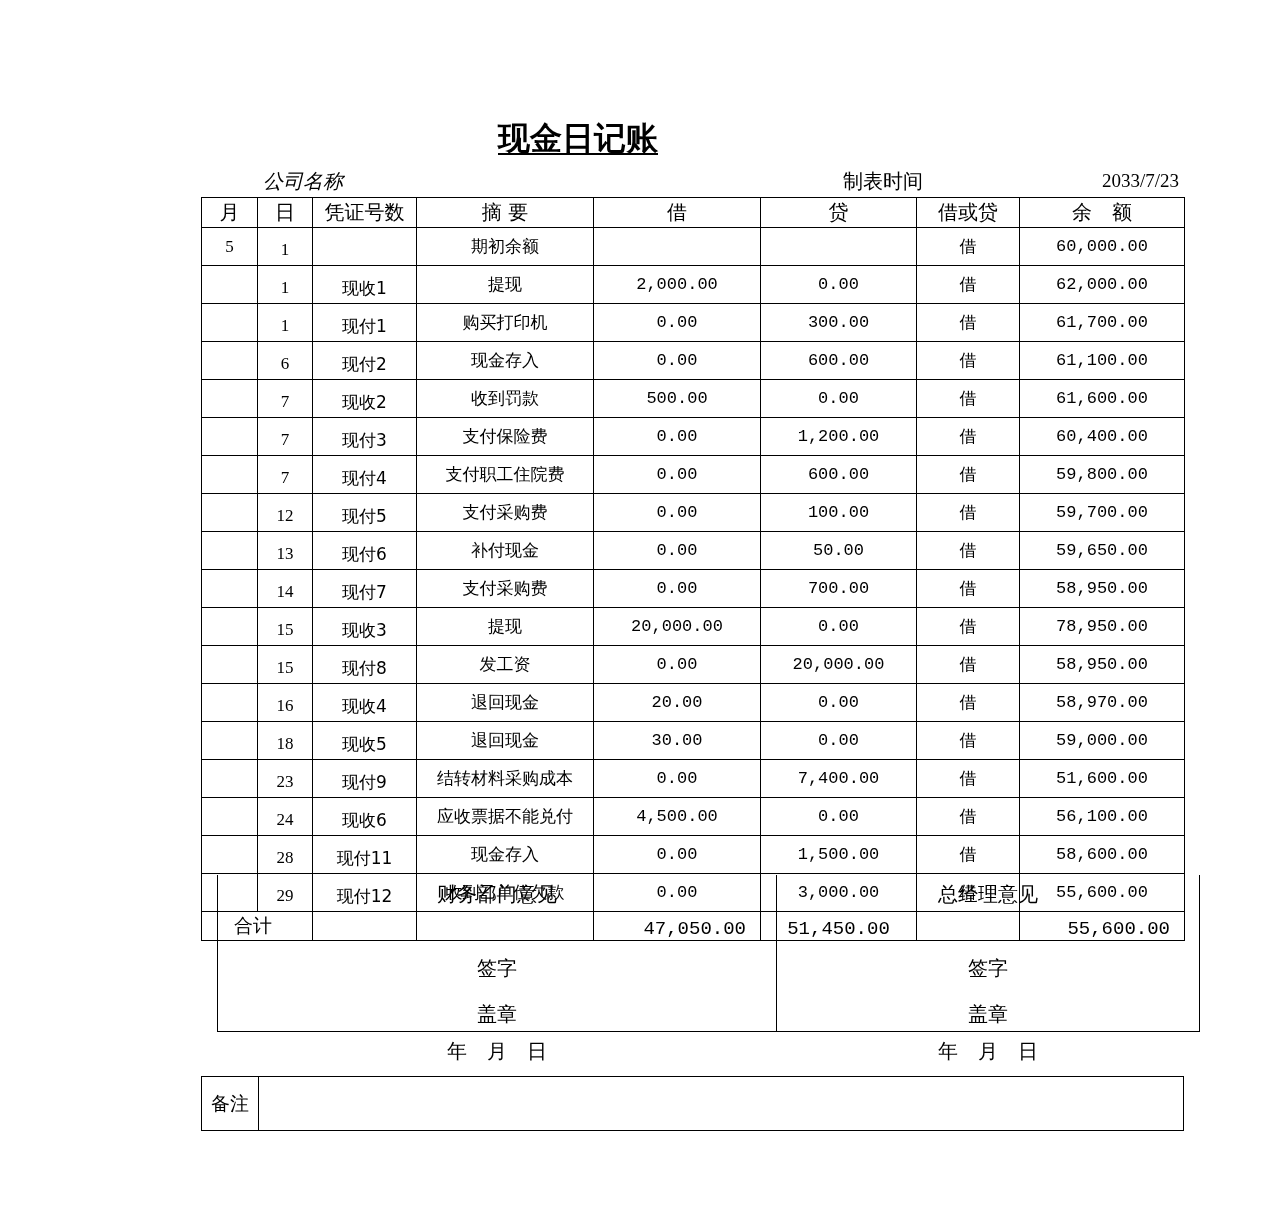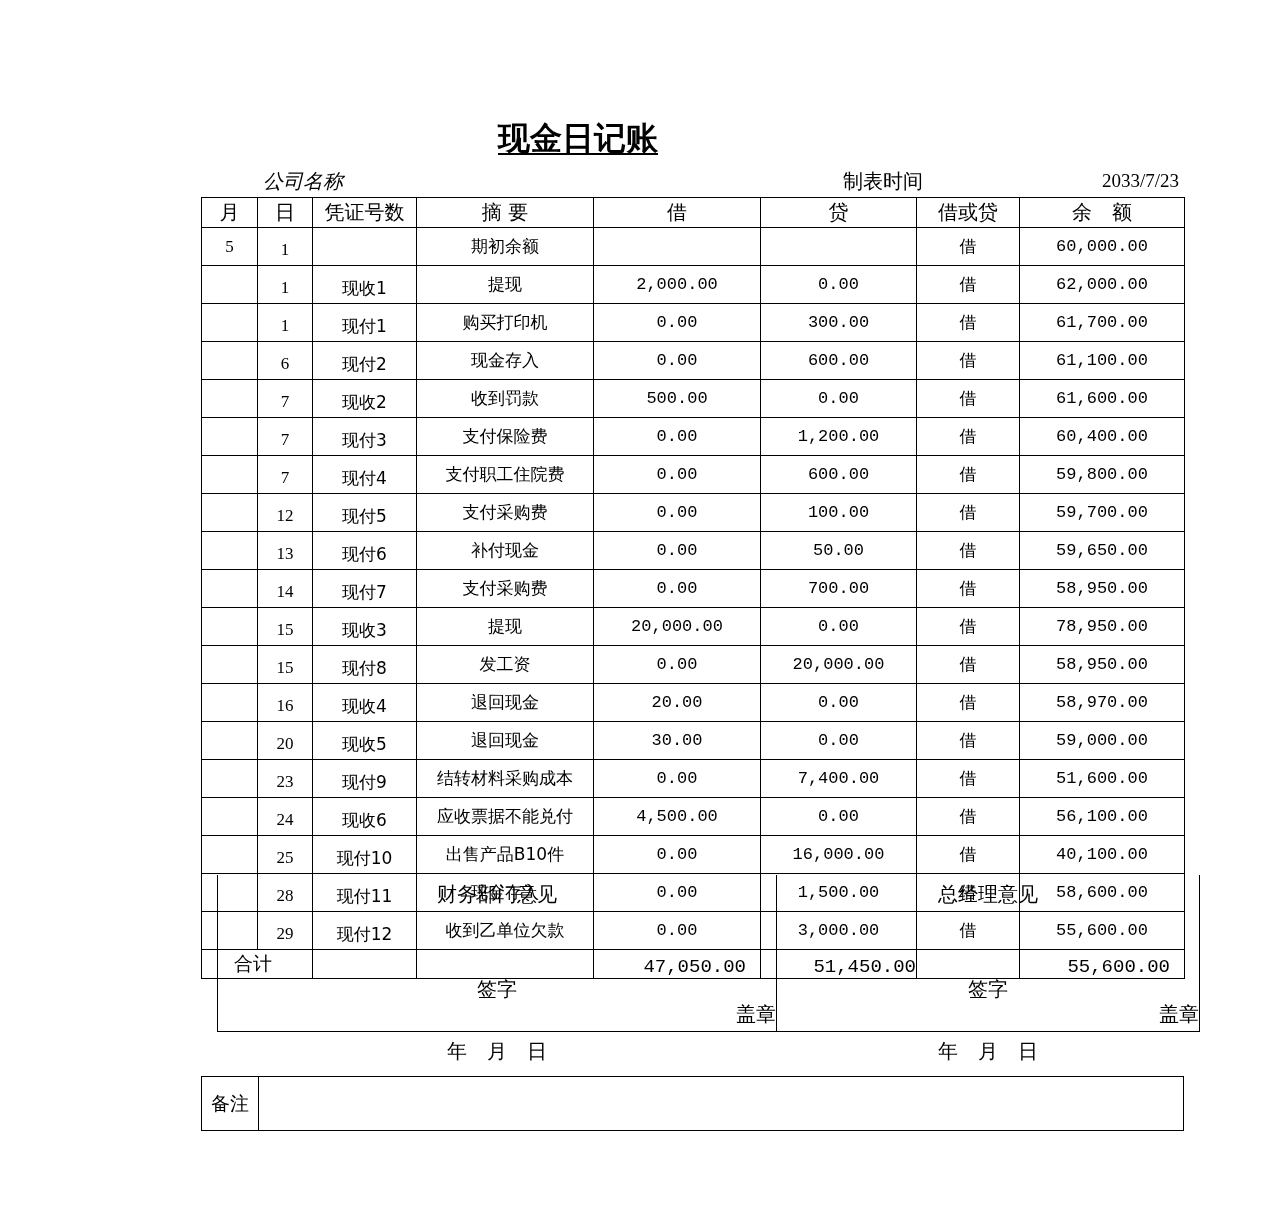--- a/index.html
+++ b/index.html
@@ -11,31 +11,31 @@
   .made-date { position: absolute; right: 101px; top: 170px; font-size: 19px; font-family: "Liberation Serif", serif; }
   table.ledger { position: absolute; left: 201px; top: 197px; border-collapse: collapse; table-layout: fixed; width: 983px; }
   table.ledger td, table.ledger th { border: 1.5px solid #000; padding: 0; text-align: center; vertical-align: middle; font-weight: normal; overflow: hidden; white-space: nowrap; }
   table.ledger th { height: 29px; font-size: 20px; font-family: "DejaVu Sans", sans-serif; }
   table.ledger td { height: 29px; font-size: 17px; }
   .cn { font-family: "DejaVu Sans", sans-serif; font-size: 17px; }
   .num { font-family: "Liberation Mono", "DejaVu Sans Mono", monospace; font-size: 17px; }
   .day { padding-top: 6px !important; font-family: "Liberation Serif", serif; font-size: 17px; }
   .voucher { padding-top: 8px !important; font-family: "DejaVu Sans", sans-serif; font-size: 16px; }
   .month { font-family: "Liberation Serif", serif; }
-  tr.total td { height: 28px; font-size: 19px; text-align: right; }
+  tr.total td { height: 28px; font-size: 19px; }
   .total-label { font-family: "DejaVu Sans", sans-serif; font-size: 19px; font-weight: bold; text-align: left !important; padding-left: 32px !important; }
   .total-num { font-family: "Liberation Mono", "DejaVu Sans Mono", monospace; font-size: 19px; vertical-align: bottom !important; }
   .tn-right { text-align: right !important; padding-right: 14px !important; }
   .opinions { position: absolute; left: 217px; top: 875px; width: 983px; height: 157px; border: 1.5px solid #000; border-top: none; box-sizing: border-box; display: flex; }
   .op-box { position: relative; height: 100%; box-sizing: border-box; font-family: "DejaVu Sans", sans-serif; font-size: 20px; }
   .op-left { width: 559px; border-right: 1.5px solid #000; }
   .op-right { flex: 1; }
   .op-title { position: absolute; top: 6px; width: 100%; text-align: center; }
-  .op-sign { position: absolute; top: 80px; width: 100%; text-align: center; margin-top: 21px; }
-  .op-seal { position: absolute; top: 126px; width: 100%; text-align: right; }
+  .op-sign { position: absolute; top: 80px; width: 100%; text-align: center; }
+  .op-seal { position: absolute; top: 126px; width: 100%; text-align: center; }
   .op-date { position: absolute; top: 163px; width: 100%; text-align: center; word-spacing: 18px; }
   .remarks { position: absolute; left: 201px; top: 1076px; width: 983px; height: 55px; border: 1.5px solid #000; box-sizing: border-box; display: flex; }
   .remarks-label { width: 56px; border-right: 1.5px solid #000; display: flex; align-items: center; justify-content: center; font-family: "DejaVu Sans", sans-serif; font-size: 19px; }
   .remarks-value { flex: 1; }
 </style>
 </head>
 <body>
 
 <div class="title"><span>现金日记账</span></div>
 <div class="company-label">公司名称</div>
@@ -191,21 +191,21 @@
       <td class="day">16</td>
       <td class="voucher">现收4</td>
       <td class="cn">退回现金</td>
       <td class="num">20.00</td>
       <td class="num">0.00</td>
       <td class="cn">借</td>
       <td class="num">58,970.00</td>
     </tr>
       <tr>
       <td class="month"></td>
-      <td class="day">20</td>
+      <td class="day">18</td>
       <td class="voucher">现收5</td>
       <td class="cn">退回现金</td>
       <td class="num">30.00</td>
       <td class="num">0.00</td>
       <td class="cn">借</td>
       <td class="num">59,000.00</td>
     </tr>
       <tr>
       <td class="month"></td>
       <td class="day">23</td>
@@ -218,30 +218,20 @@
     </tr>
       <tr>
       <td class="month"></td>
       <td class="day">24</td>
       <td class="voucher">现收6</td>
       <td class="cn">应收票据不能兑付</td>
       <td class="num">4,500.00</td>
       <td class="num">0.00</td>
       <td class="cn">借</td>
       <td class="num">56,100.00</td>
-    </tr>
-      <tr>
-      <td class="month"></td>
-      <td class="day">25</td>
-      <td class="voucher">现付10</td>
-      <td class="cn">出售产品B10件</td>
-      <td class="num">0.00</td>
-      <td class="num">16,000.00</td>
-      <td class="cn">借</td>
-      <td class="num">40,100.00</td>
     </tr>
       <tr>
       <td class="month"></td>
       <td class="day">28</td>
       <td class="voucher">现付11</td>
       <td class="cn">现金存入</td>
       <td class="num">0.00</td>
       <td class="num">1,500.00</td>
       <td class="cn">借</td>
       <td class="num">58,600.00</td>

